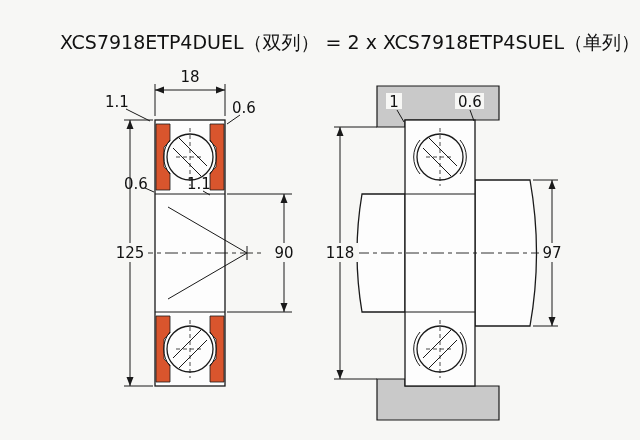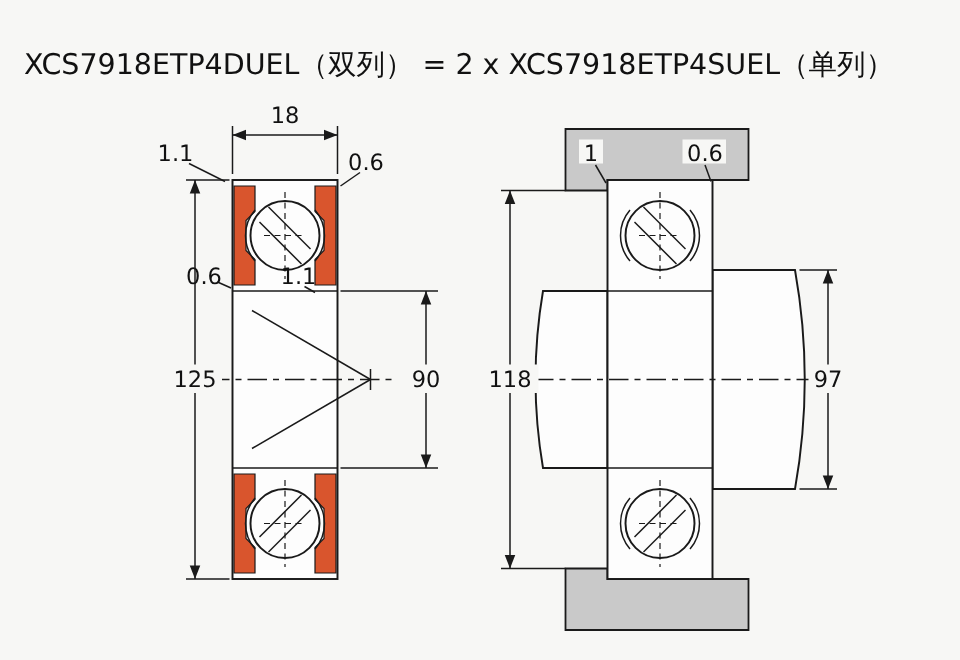--- a/index.html
+++ b/index.html
@@ -1,18 +1,18 @@
 <!DOCTYPE html>
 <html><head>
 <meta charset="utf-8">
 <style>
   html,body{margin:0;padding:0;}
   .stage{position:relative;width:640px;height:440px;background:#f7f7f5;overflow:hidden;
          font-family:"DejaVu Sans",sans-serif;}
-  .title{position:absolute;top:30px;left:16px;right:0;text-align:left;
+  .title{position:absolute;top:30px;left:0;right:0;text-align:right;
          font-size:19px;color:#111;white-space:nowrap;}
   svg{position:absolute;left:0;top:0;}
   .thin{stroke:#1a1a1a;fill:none;stroke-width:1;}
   .dash{stroke:#1a1a1a;fill:none;stroke-width:0.9;stroke-dasharray:13 4 4 4;}
   .bdash{stroke:#1a1a1a;fill:none;stroke-width:0.8;stroke-dasharray:4 3;}
   .dim{font-size:15px;fill:#111;}
   .arr{fill:#1a1a1a;stroke:none;}
   .bgbox{fill:#f7f7f5;stroke:none;}
   .metal{fill:#fdfdfd;stroke:#1a1a1a;stroke-width:1.3;}
   .seal{fill:#d9552d;stroke:#1a1a1a;stroke-width:0.8;}

